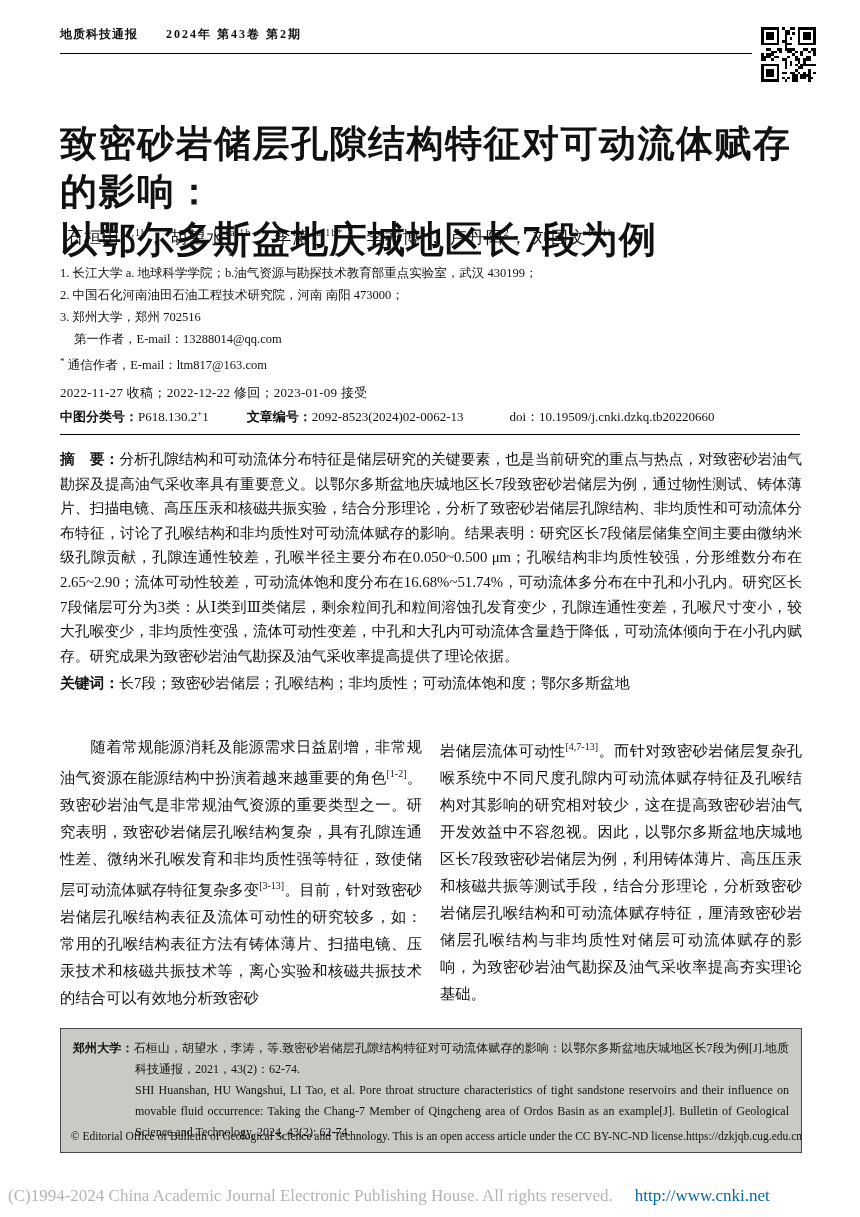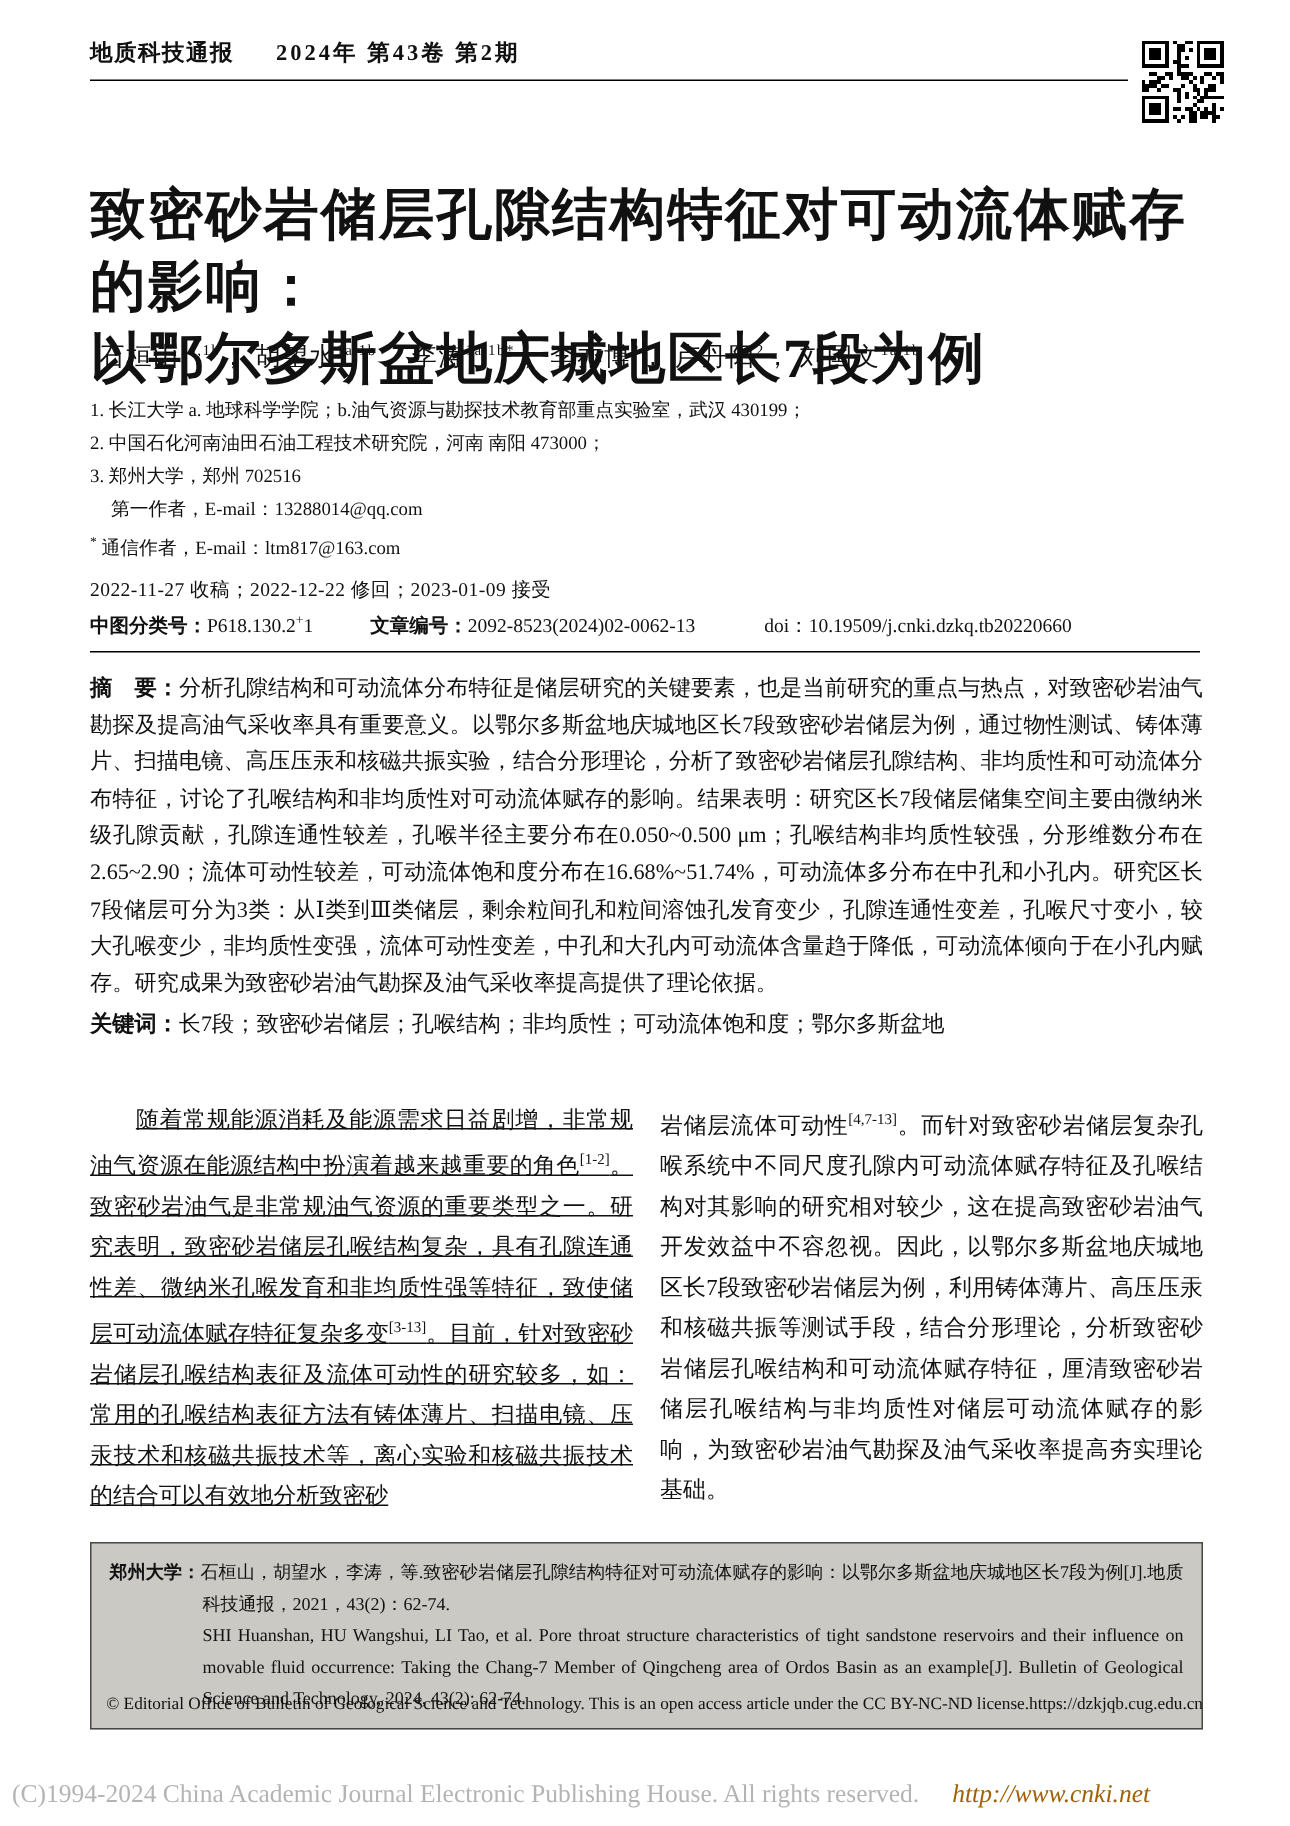--- a/index.html
+++ b/index.html
@@ -1,20 +1,20 @@
 <!DOCTYPE html>
 <html><head>
 <meta charset="utf-8">
 <style>
   * { margin:0; padding:0; box-sizing:border-box; }
   body { background:#ffffff; font-family:"Liberation Serif","DejaVu Serif",serif; color:#111; }
   .page { position:relative; width:860px; height:1217px; background:#ffffff; overflow:hidden; }
 
   
-  .journal-header { position:absolute; top:26px; left:60px; font-size:15px; font-weight:bold; letter-spacing:1px; }
+  .journal-header { position:absolute; top:26px; left:60px; font-size:12px; font-weight:bold; letter-spacing:1px; }
   .journal-header .issue { margin-left:28px; letter-spacing:2px; }
   .header-rule { position:absolute; top:53px; left:60px; width:692px; border-top:1.6px solid #000; }
   .qr { position:absolute; top:27px; left:761px; width:55px; height:55px; }
 
   
   .title { position:absolute; top:120px; left:60px; width:745px; font-size:37px; font-weight:bold; line-height:48px; letter-spacing:1.5px; }
   .authors { position:absolute; top:226px; left:66px; width:740px; font-size:17px; letter-spacing:1px; }
   .authors sup { font-size:10px; }
 
   
@@ -33,33 +33,33 @@
 
   
   .abstract-block { position:absolute; top:447px; left:60px; width:742px; }
   .abstract-block p.abs { font-size:14.8px; line-height:24.6px; text-align:justify; }
   .abstract-block .lbl { font-weight:bold; }
   .abstract-block p.kw { margin-top:3px; font-size:14.8px; line-height:24.6px; text-align:justify; }
 
   
   .body-cols { position:absolute; top:733px; left:60px; width:742px; display:flex; gap:18px; }
   .col { width:362px; font-size:15.3px; line-height:27px; text-align:justify; }
-  .col p.indent { text-indent:2em;text-decoration:underline; }
+  .col p.indent { text-indent:2em; }
   .col sup { font-size:10px; }
 
   
   .cite-box { position:absolute; top:1028px; left:60px; width:742px; background:#cac9c4; border:1.5px solid #474747; padding:9px 12px 9px 12px; font-size:12px; line-height:21px; }
   .cite-box .zh { padding-left:62px; text-indent:-62px; text-align:justify; }
   .cite-box .lbl { font-weight:bold; }
   .cite-box .en { padding-left:62px; text-align:justify; }
 
   
   .license-line { position:absolute; top:1130px; left:60px; width:742px; display:flex; justify-content:flex-end; font-size:11.5px; }
   .watermark { position:absolute; top:1186px; left:8px; font-size:17px; color:#b4b4b4; font-family:"Liberation Serif","DejaVu Serif",serif; }
-  .watermark .wm-url { color:#a16207; margin-left:22px;font-style:italic; }
+  .watermark .wm-url { color:#0369a1; margin-left:22px; }
 </style>
 </head>
 <body>
 
 <div class="page">
 
   <div class="journal-header">
     <span>地质科技通报</span><span class="issue">2024年  第43卷  第2期</span>
   </div>
   <div class="header-rule"></div>

